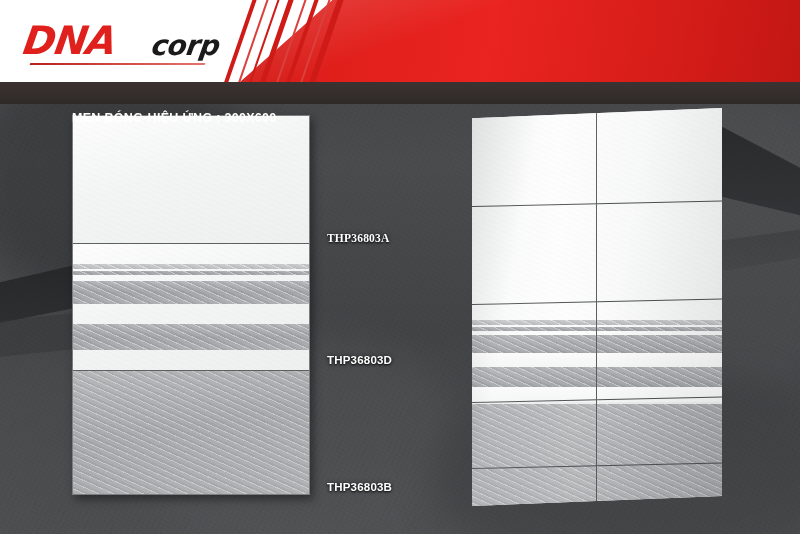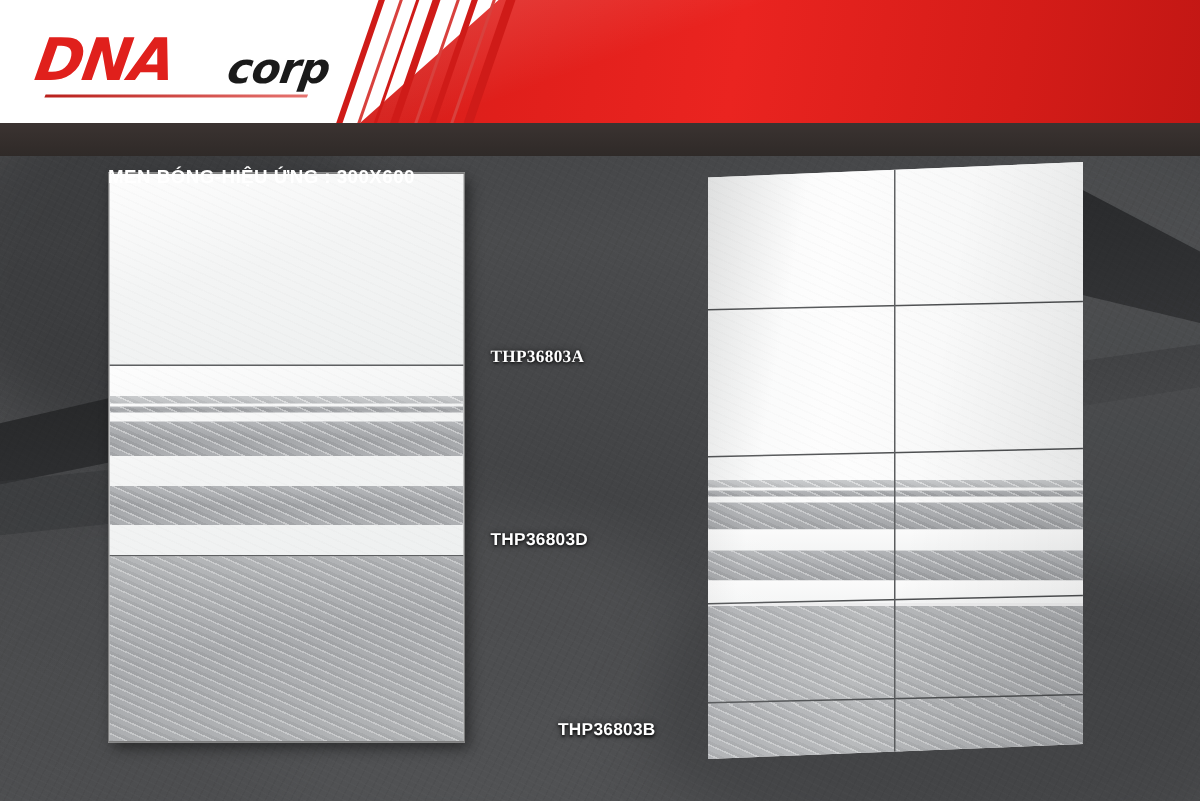--- a/index.html
+++ b/index.html
@@ -243,21 +243,21 @@
   
   .code-label {
     position:absolute;
     color:#ffffff; font-size:11.5px; font-weight:bold;
     letter-spacing:.2px; white-space:nowrap;
     text-shadow:0 1px 2px rgba(0,0,0,.85), 0 0 4px rgba(0,0,0,.6);
     z-index:15;
   }
   .lbl-a { left:327px; top:232px;font-family:Liberation Serif, serif; }
   .lbl-d { left:327px; top:354px; }
-  .lbl-b { left:327px; top:481px;margin-left:45px; }
+  .lbl-b { left:327px; top:481px; }
 </style>
 </head>
 <body>
 
 <div id="stage">
 
   <div class="bg-wall">
     <div class="bg-blotch bg-b1"></div>
     <div class="bg-blotch bg-b2"></div>
     <div class="bg-blotch bg-b3"></div>

